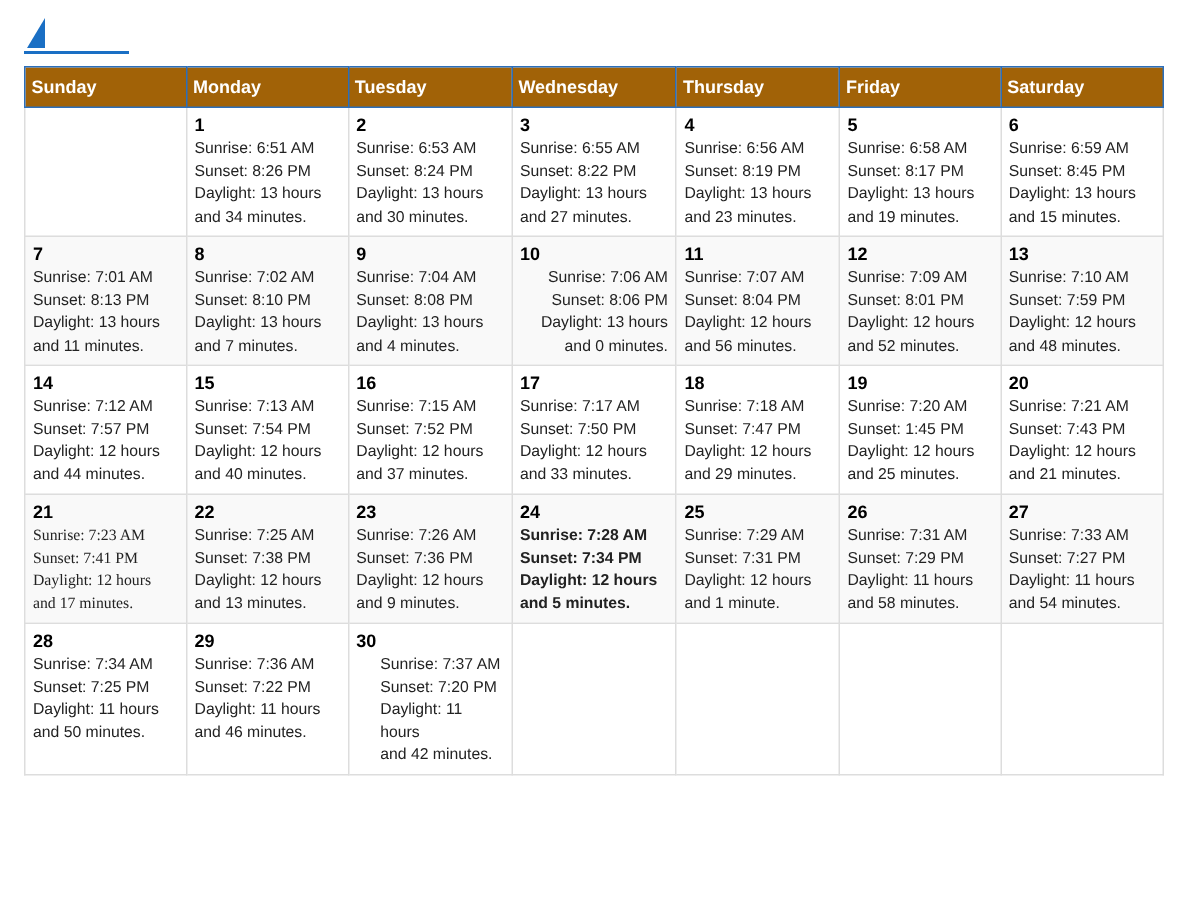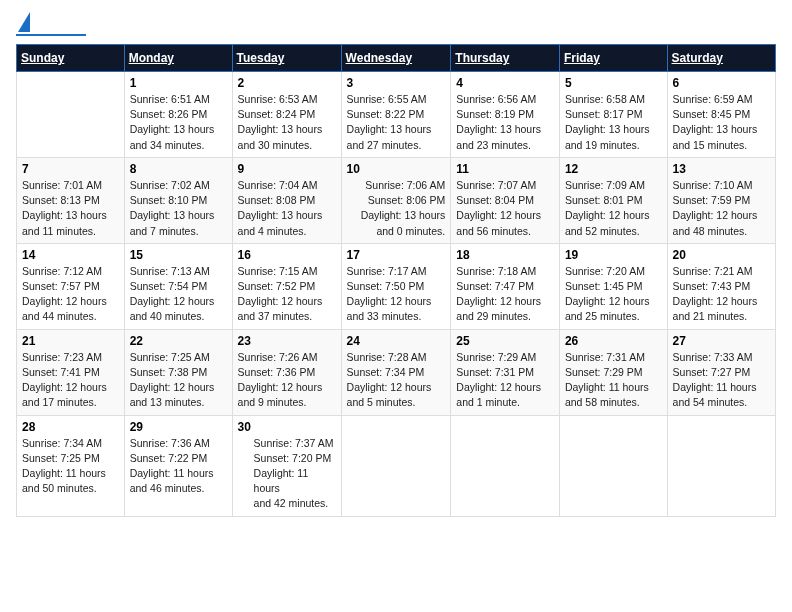--- a/index.html
+++ b/index.html
@@ -56,28 +56,27 @@
     .location-title {
       font-size: 14px;
       color: #333;
     }
     table {
       width: 100%;
       border-collapse: collapse;
       font-size: 11px;
     }
     thead tr th {
-      background-color: #0f172a;
+      background-color: #a16207;
       color: #fff;
       padding: 6px 4px;
       text-align: left;
       font-size: 12px;
       font-weight: bold;
       border: 1px solid #2a6ebb;
-      text-decoration: underline;
     }
     tbody tr {
       border-bottom: 1px solid #ccc;
     }
     tbody tr td {
       vertical-align: top;
       padding: 4px 5px;
       border: 1px solid #ddd;
       min-height: 80px;
       width: 113px;
@@ -272,42 +271,42 @@
           <span class="day-number">20</span>
           <div class="cell-content" style="white-space: pre-line;">Sunrise: 7:21 AM
 Sunset: 7:43 PM
 Daylight: 12 hours
 and 21 minutes.</div>
         </td>
       </tr>
       <tr>
         <td>
           <span class="day-number">21</span>
-          <div class="cell-content" style="white-space: pre-line;">Sunrise: 7:23 AM
+          <div class="cell-content" style="white-space: pre-line; font-family: Liberation Serif, serif;">Sunrise: 7:23 AM
 Sunset: 7:41 PM
 Daylight: 12 hours
 and 17 minutes.</div>
         </td>
         <td>
           <span class="day-number">22</span>
           <div class="cell-content" style="white-space: pre-line;">Sunrise: 7:25 AM
 Sunset: 7:38 PM
 Daylight: 12 hours
 and 13 minutes.</div>
         </td>
         <td>
           <span class="day-number">23</span>
           <div class="cell-content" style="white-space: pre-line;">Sunrise: 7:26 AM
 Sunset: 7:36 PM
 Daylight: 12 hours
 and 9 minutes.</div>
         </td>
         <td>
           <span class="day-number">24</span>
-          <div class="cell-content" style="white-space: pre-line;">Sunrise: 7:28 AM
+          <div class="cell-content" style="white-space: pre-line; font-weight: bold;">Sunrise: 7:28 AM
 Sunset: 7:34 PM
 Daylight: 12 hours
 and 5 minutes.</div>
         </td>
         <td>
           <span class="day-number">25</span>
           <div class="cell-content" style="white-space: pre-line;">Sunrise: 7:29 AM
 Sunset: 7:31 PM
 Daylight: 12 hours
 and 1 minute.</div>

